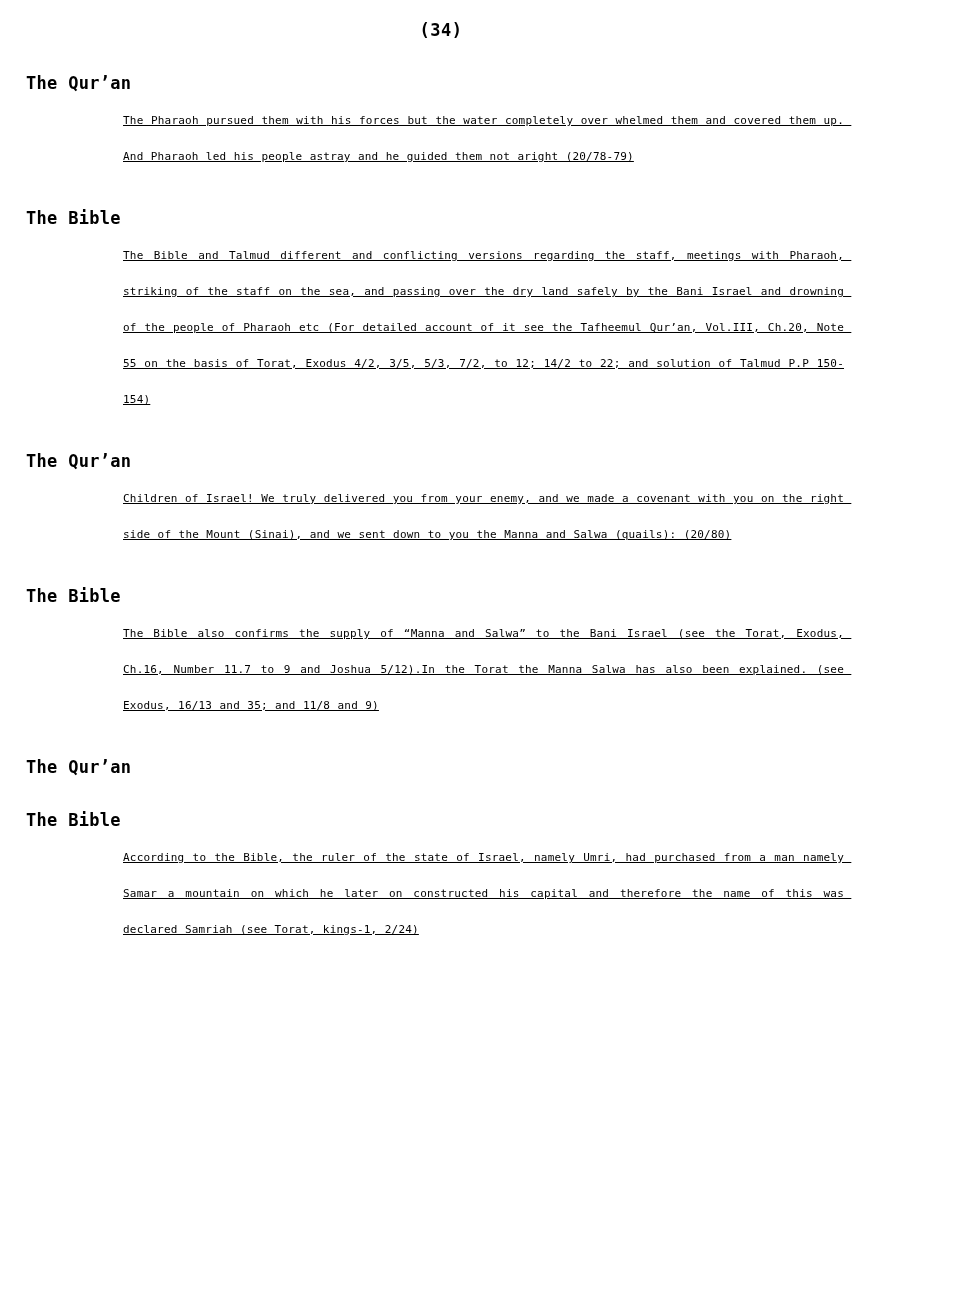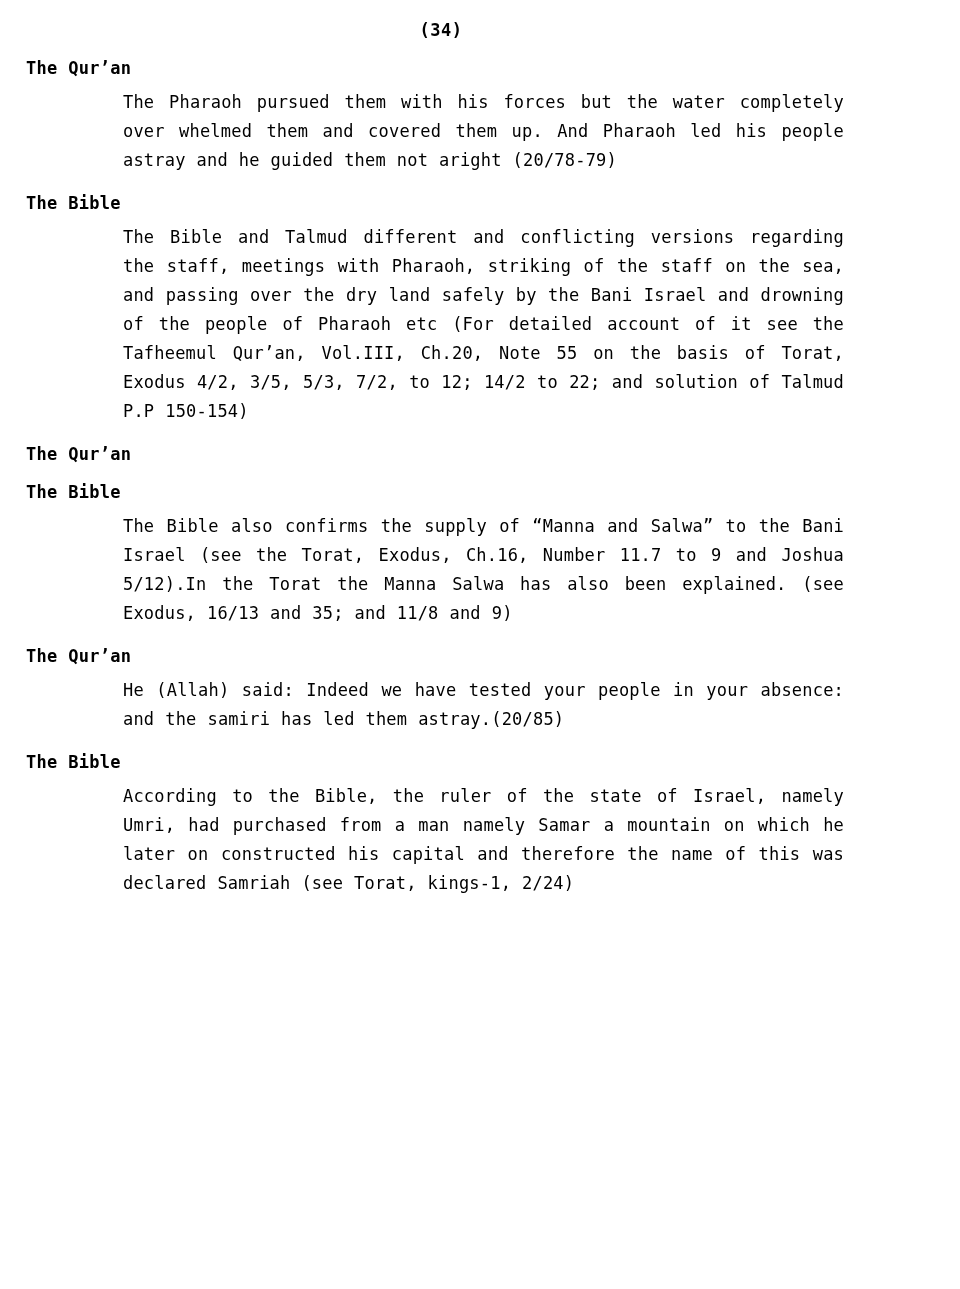--- a/index.html
+++ b/index.html
@@ -23,39 +23,40 @@
   }
   .page-number {
     text-align: center;
     font-size: 17px;
     font-weight: bold;
     letter-spacing: 0.5px;
     margin: 6px 0 0 0;
     padding-right: 6px;
   }
   .section {
-    margin-top: 0;
+    margin-top: 15px;
   }
   .section-heading {
     font-size: 17px;
     font-weight: bold;
     letter-spacing: 0.3px;
     margin: 0;
     padding: 0;
   }
   .section-body {
-    font-size: 17px;
-    line-height: 29px;
+    font-size: 11px;
+    line-height: 36px;
     margin: 10px 0 0 0;
     padding-left: 97px;
     text-align: justify;
     padding-right: 18px;
     letter-spacing: 0.2px;
     white-space: pre-wrap;
     word-spacing: 0.5px;
+    text-decoration: underline;
   }
   .gap-after-body {
     height: 18px;
   }
   .spacer-top {
     height: 18px;
   }
 </style>
 </head>
 <body>
@@ -73,32 +74,32 @@
   <div class="gap-after-body"></div>
 
   <div class="section">
     <div class="section-heading">The Bible</div>
     <div class="section-body">The Bible and Talmud different and conflicting versions regarding the staff, meetings with Pharaoh, striking of the staff on the sea, and passing over the dry land safely by the Bani Israel and drowning of the people of Pharaoh etc (For detailed account of it see the Tafheemul Qur’an, Vol.III, Ch.20, Note 55 on the basis of Torat, Exodus 4/2, 3/5, 5/3, 7/2, to 12; 14/2 to 22; and solution of Talmud P.P 150-154)</div>
   </div>
   <div class="gap-after-body"></div>
 
   <div class="section">
     <div class="section-heading">The Qur’an</div>
+    <div class="section-body">Children of Israel! We truly delivered you from your enemy, and we made a covenant with you on the right side of the Mount (Sinai), and we sent down to you the Manna and Salwa (quails): (20/80)</div>
   </div>
   <div class="gap-after-body"></div>
 
   <div class="section">
     <div class="section-heading">The Bible</div>
     <div class="section-body">The Bible also confirms the supply of “Manna and Salwa” to the Bani Israel (see the Torat, Exodus, Ch.16, Number 11.7 to 9 and Joshua 5/12).In the Torat the Manna Salwa has also been explained. (see Exodus, 16/13 and 35; and 11/8 and 9)</div>
   </div>
   <div class="gap-after-body"></div>
 
   <div class="section">
     <div class="section-heading">The Qur’an</div>
-    <div class="section-body">He (Allah) said: Indeed we have tested your people in your absence: and the samiri has led them astray.(20/85)</div>
   </div>
   <div class="gap-after-body"></div>
 
   <div class="section">
     <div class="section-heading">The Bible</div>
     <div class="section-body">According to the Bible, the ruler of the state of Israel, namely Umri, had purchased from a man namely Samar a mountain on which he later on constructed his capital and therefore the name of this was declared Samriah (see Torat, kings-1, 2/24)</div>
   </div>
 
 </div>
 

